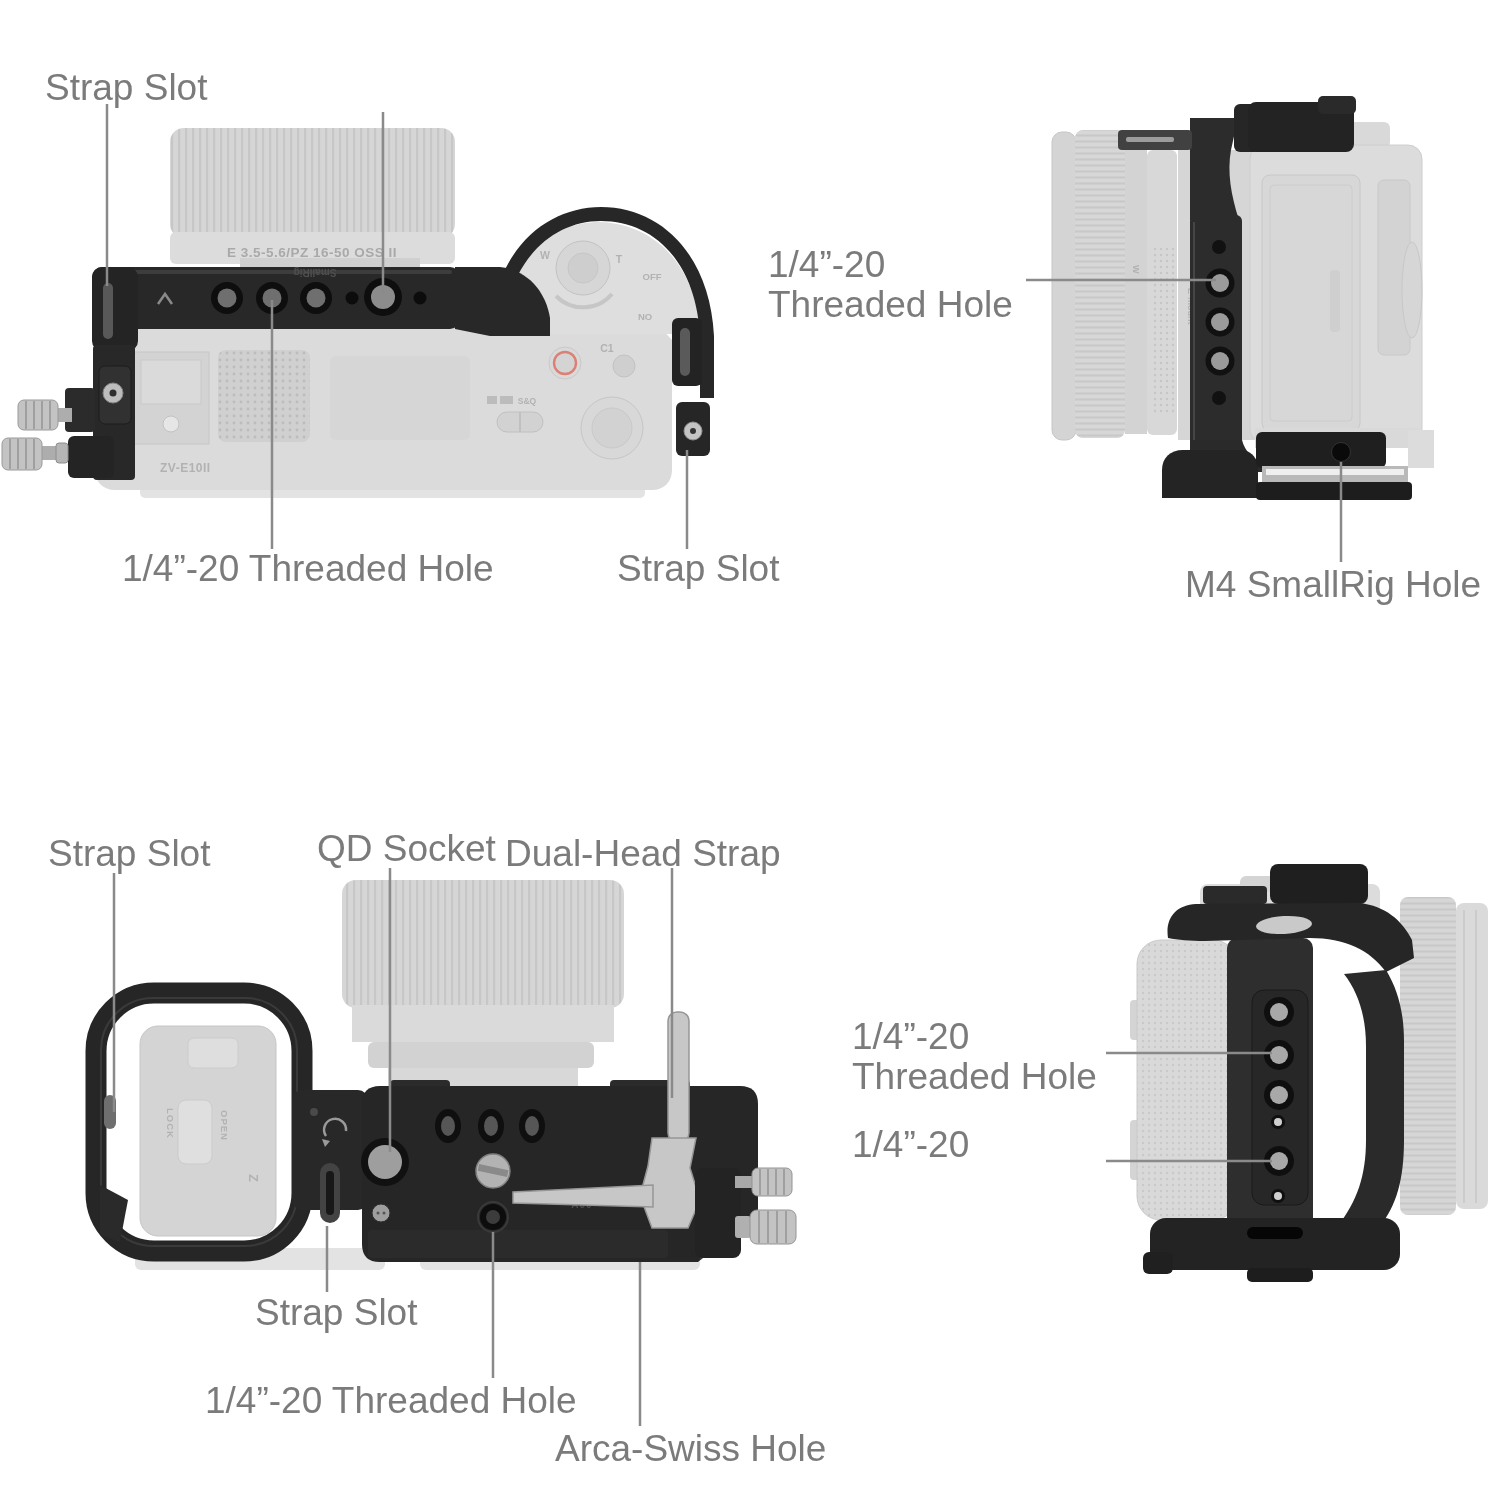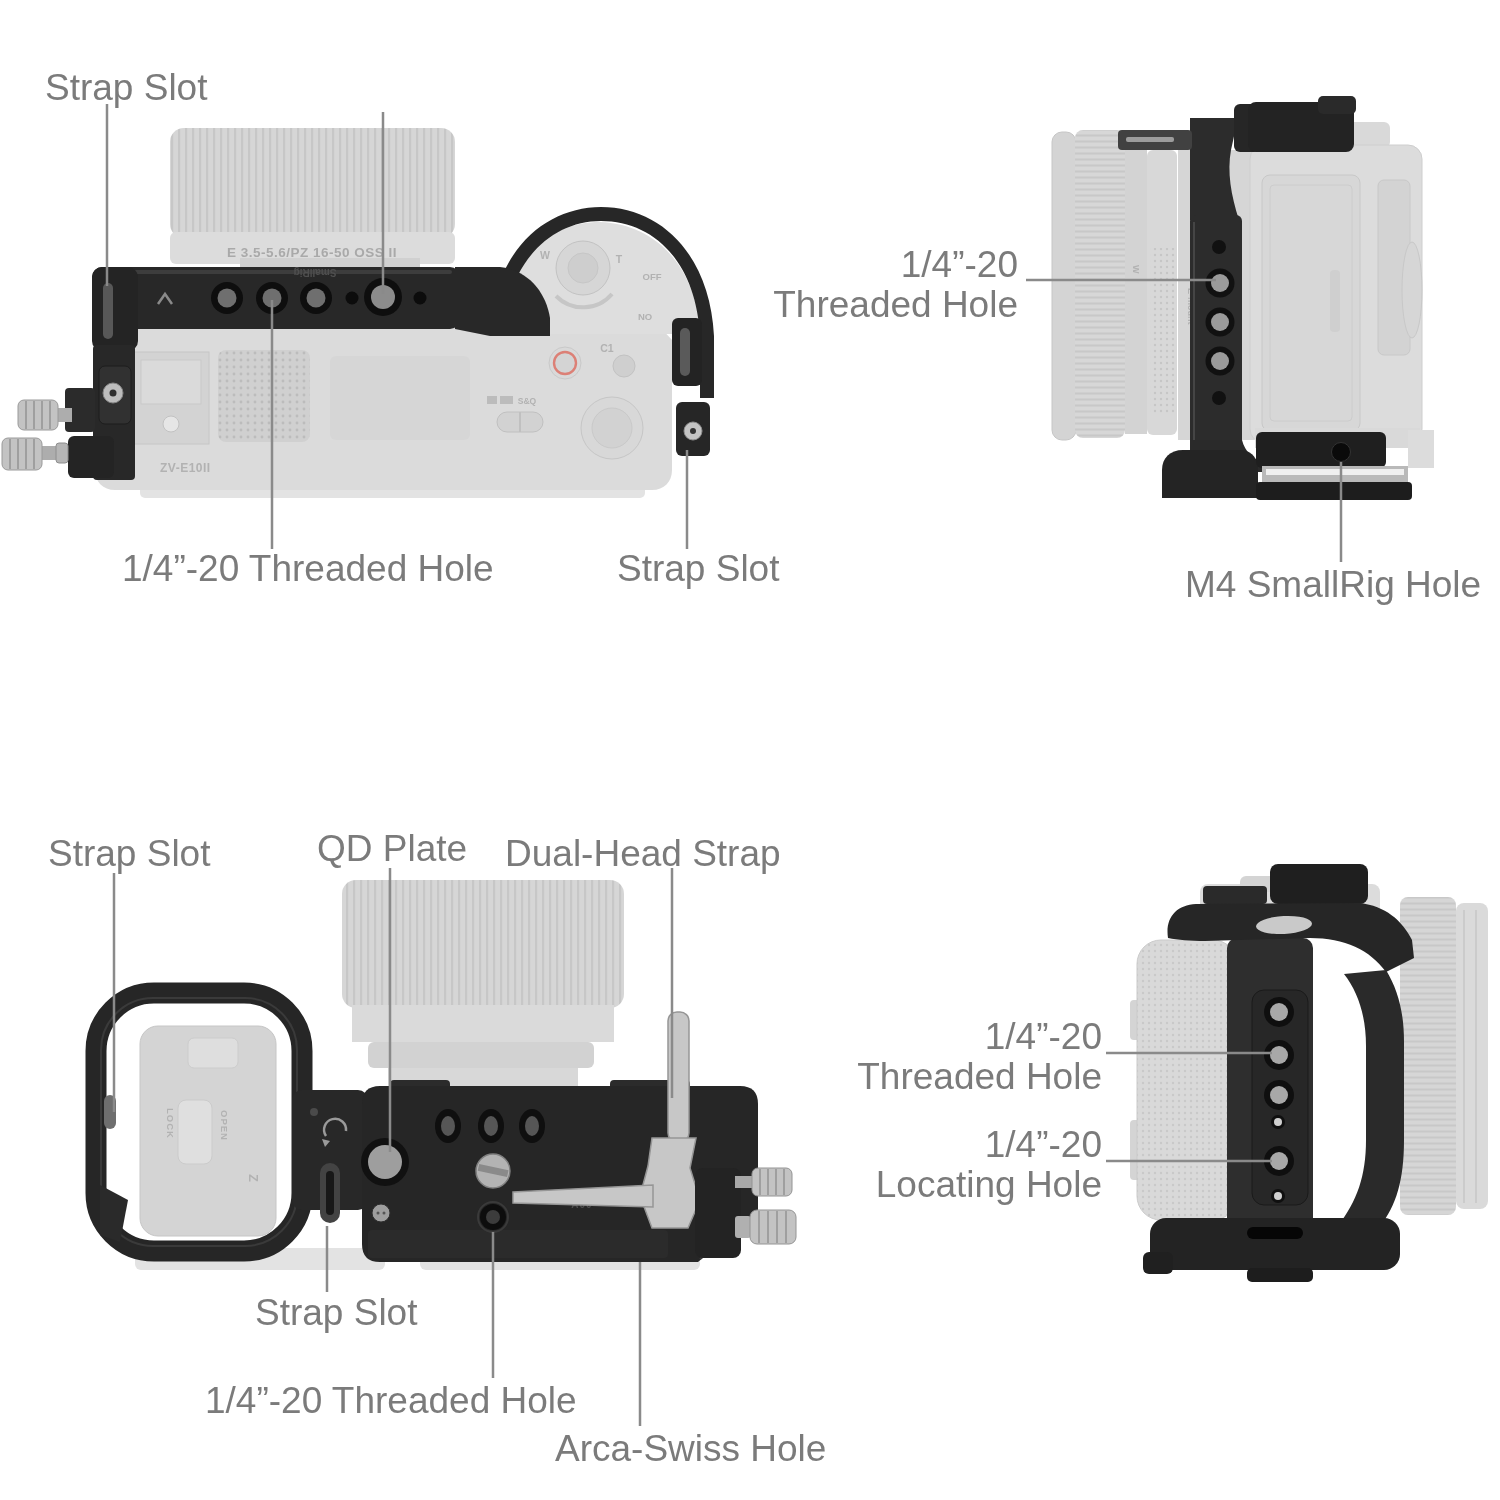--- a/index.html
+++ b/index.html
@@ -7,21 +7,21 @@
     position:relative; width:1500px; height:1500px; background:#ffffff;
     font-family:"Liberation Sans", sans-serif; overflow:hidden;
   }
   svg { position:absolute; display:block; }
   .label {
     position:absolute;
     font-family:"Liberation Sans", sans-serif;
     font-size:37px; line-height:36px;
     color:#7b7b7b; white-space:nowrap; z-index:5;
   }
-  .label.two-line { text-align:right; line-height:40px; white-space:normal; width:250px; }
+  .label.two-line { text-align:left; line-height:40px; white-space:normal; width:250px; }
   .ghost-text { fill:#a9a9a9; font-family:"Liberation Sans", sans-serif; font-weight:bold; }
   .ghost-text-sm { fill:#b2b2b2; font-family:"Liberation Sans", sans-serif; font-weight:bold; }
   .emboss-text { fill:#4f4f4f; font-family:"Liberation Sans", sans-serif; font-weight:bold; }
 </style>
 </head>
 <body>
 
 <div id="canvas">
 
   <svg style="left:0;top:0" width="760" height="620" viewBox="0 0 760 620">
@@ -416,28 +416,27 @@
   <div class="label" style="left:122px;top:551px">1/4”-20 Threaded Hole</div>
   <div class="label" style="left:617px;top:551px">Strap Slot</div>
 
   <div class="label two-line" style="left:768px;top:245px">
     <div>1/4”-20</div>
     <div>Threaded Hole</div>
   </div>
   <div class="label" style="left:1185px;top:567px">M4 SmallRig Hole</div>
 
   <div class="label" style="left:48px;top:836px">Strap Slot</div>
-  <div class="label" style="left:317px;top:831px">QD Plate</div>
+  <div class="label" style="left:317px;top:831px">QD Socket</div>
   <div class="label" style="left:505px;top:836px">Dual-Head Strap</div>
   <div class="label" style="left:255px;top:1295px">Strap Slot</div>
   <div class="label" style="left:205px;top:1383px">1/4”-20 Threaded Hole</div>
   <div class="label" style="left:555px;top:1431px">Arca-Swiss Hole</div>
 
   <div class="label two-line" style="left:852px;top:1017px">
     <div>1/4”-20</div>
     <div>Threaded Hole</div>
   </div>
   <div class="label two-line" style="left:852px;top:1125px">
     <div>1/4”-20</div>
-    <div>Locating Hole</div>
   </div>
 
 </div>
 
 </body></html>

